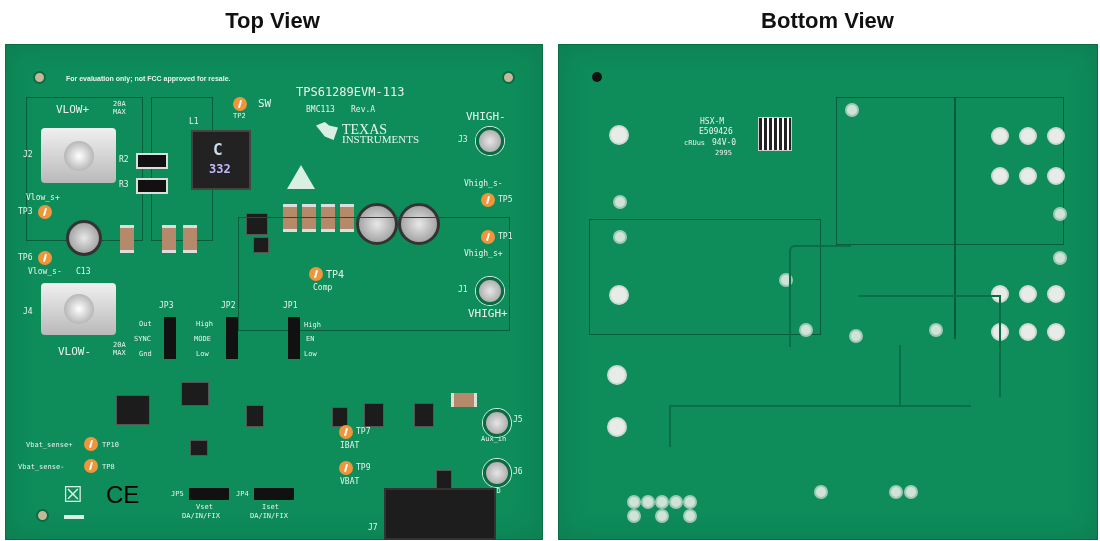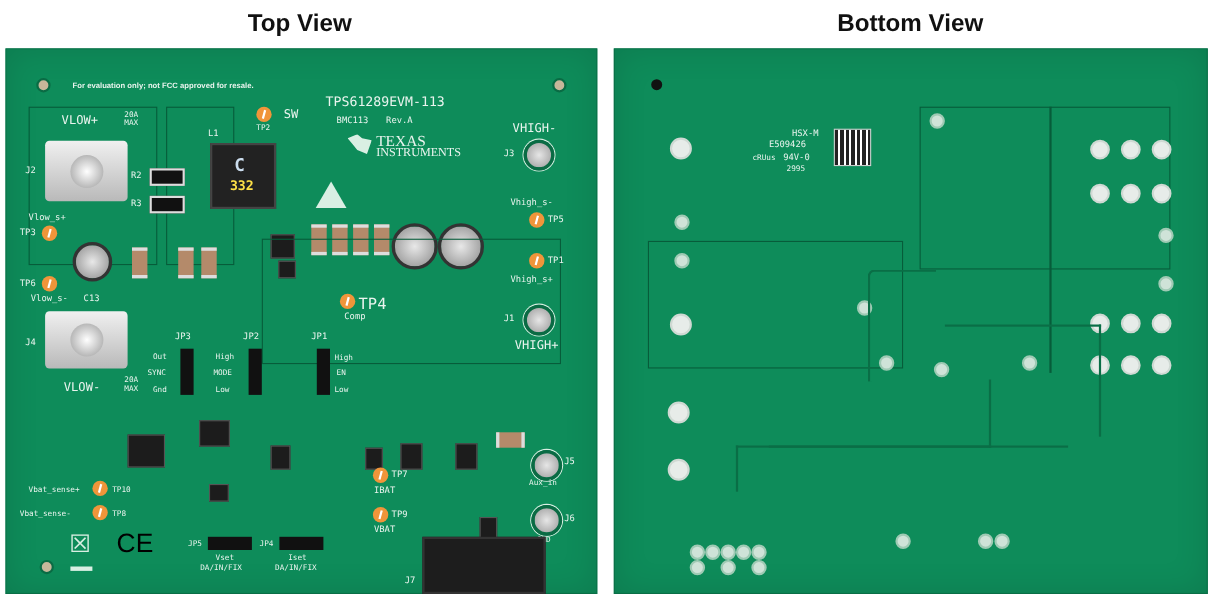--- a/index.html
+++ b/index.html
@@ -55,21 +55,21 @@
     </div>
   <div class="silk" style="left:17px;top:105px;font-size:8px;">J2</div>
 
   <div class="silk" style="left:252px;top:52px;font-size:11px;">SW</div>
   <div class="tp" style="left:227px;top:52px;"></div>
   <div class="silk" style="left:227px;top:67px;font-size:7px;">TP2</div>
 
   <div class="silk" style="left:183px;top:72px;font-size:8px;">L1</div>
   <div class="inductor" style="left:185px;top:85px;width:56px;height:56px;">
     <span class="silk" style="left:20px;top:8px;font-size:16px;font-weight:bold;color:#cde;">C</span>
-    <span class="silk" style="left:16px;top:30px;font-size:12px;font-weight:bold;color:#fde047;">332</span>
+    <span class="silk" style="left:16px;top:30px;font-size:12px;font-weight:bold;color:#c4b5fd;">332</span>
   </div>
   <div style="position:absolute;left:130px;top:108px;width:28px;height:12px;background:#111;border:2px solid #ddd;"></div>
   <div style="position:absolute;left:130px;top:133px;width:28px;height:12px;background:#111;border:2px solid #ddd;"></div>
   <div class="silk" style="left:113px;top:110px;font-size:8px;">R2</div>
   <div class="silk" style="left:113px;top:135px;font-size:8px;">R3</div>
 
   <div style="position:absolute;left:281px;top:120px;width:0;height:0;border-left:14px solid transparent;border-right:14px solid transparent;border-bottom:24px solid #d9efe3;"></div>
 
   <div class="silk" style="left:20px;top:148px;font-size:8px;">Vlow_s+</div>
   <div class="tp" style="left:32px;top:160px;"></div>
@@ -101,21 +101,21 @@
   <div class="silk" style="left:492px;top:150px;font-size:8px;">TP5</div>
   <div class="zone" style="left:232px;top:172px;width:270px;height:112px;"></div>
   <div class="tp" style="left:475px;top:185px;"></div>
   <div class="silk" style="left:492px;top:187px;font-size:8px;">TP1</div>
   <div class="silk" style="left:458px;top:204px;font-size:8px;">Vhigh_s+</div>
   <div class="pad" style="left:470px;top:232px;"></div>
   <div class="silk" style="left:452px;top:240px;font-size:8px;">J1</div>
   <div class="silk" style="left:462px;top:262px;font-size:11px;">VHIGH+</div>
 
   <div class="tp" style="left:303px;top:222px;"></div>
-  <div class="silk" style="left:320px;top:224px;font-size:14px;text-align:center;">TP4</div>
+  <div class="silk" style="left:320px;top:224px;font-size:10px;text-align:center;">TP4</div>
   <div class="silk" style="left:307px;top:238px;font-size:8px;">Comp</div>
 
   <div class="term" style="left:35px;top:238px;width:75px;height:52px;">
       <div class="screw"></div>
     </div>
   <div class="silk" style="left:17px;top:262px;font-size:8px;">J4</div>
   <div class="silk" style="left:52px;top:300px;font-size:11px;">VLOW-</div>
   <div class="silk" style="left:107px;top:296px;font-size:7px;width:18px;white-space:normal;line-height:8px;">20A MAX</div>
 
   <div class="silk" style="left:153px;top:256px;font-size:8px;">JP3</div>
@@ -179,21 +179,21 @@
   <div class="hdr" style="left:378px;top:443px;width:108px;height:48px;"></div>
   <div class="silk" style="left:362px;top:478px;font-size:8px;">J7</div>
 
   <div style="position:absolute;left:57px;top:438px;width:20px;height:24px;color:#d9efe3;font-size:22px;line-height:24px;">☒</div>
   <div style="position:absolute;left:58px;top:470px;width:20px;height:4px;background:#d9efe3;"></div>
   <div style="position:absolute;left:100px;top:436px;color:#000000;font-size:24px;font-family:'Liberation Sans',sans-serif;">CE</div>
 </div>
 
 <div class="board" style="left:558px;top:44px;width:538px;height:494px;">
   <div style="position:absolute;left:33px;top:27px;width:10px;height:10px;border-radius:50%;background:#111;"></div>
-  <div class="silk" style="left:161px;top:72px;font-size:8px;">HSX-M</div>
+  <div class="silk" style="left:141px;top:72px;font-size:8px;">HSX-M</div>
   <div class="silk" style="left:140px;top:82px;font-size:8px;">E509426</div>
   <div class="silk" style="left:125px;top:94px;font-size:7px;">cRUus</div>
   <div class="silk" style="left:153px;top:93px;font-size:8px;">94V-0</div>
   <div class="silk" style="left:156px;top:104px;font-size:7px;">2995</div>
   <div class="mark" style="left:199px;top:72px;width:32px;height:32px;background:repeating-linear-gradient(90deg,#222 0 3px,#fff 3px 5px);"></div>
 
   <div class="zone" style="left:277px;top:52px;width:226px;height:146px;"></div>
   <div class="zone" style="left:30px;top:174px;width:230px;height:114px;"></div>
   <div class="zone" style="left:395px;top:52px;width:0;height:240px;"></div>
 

